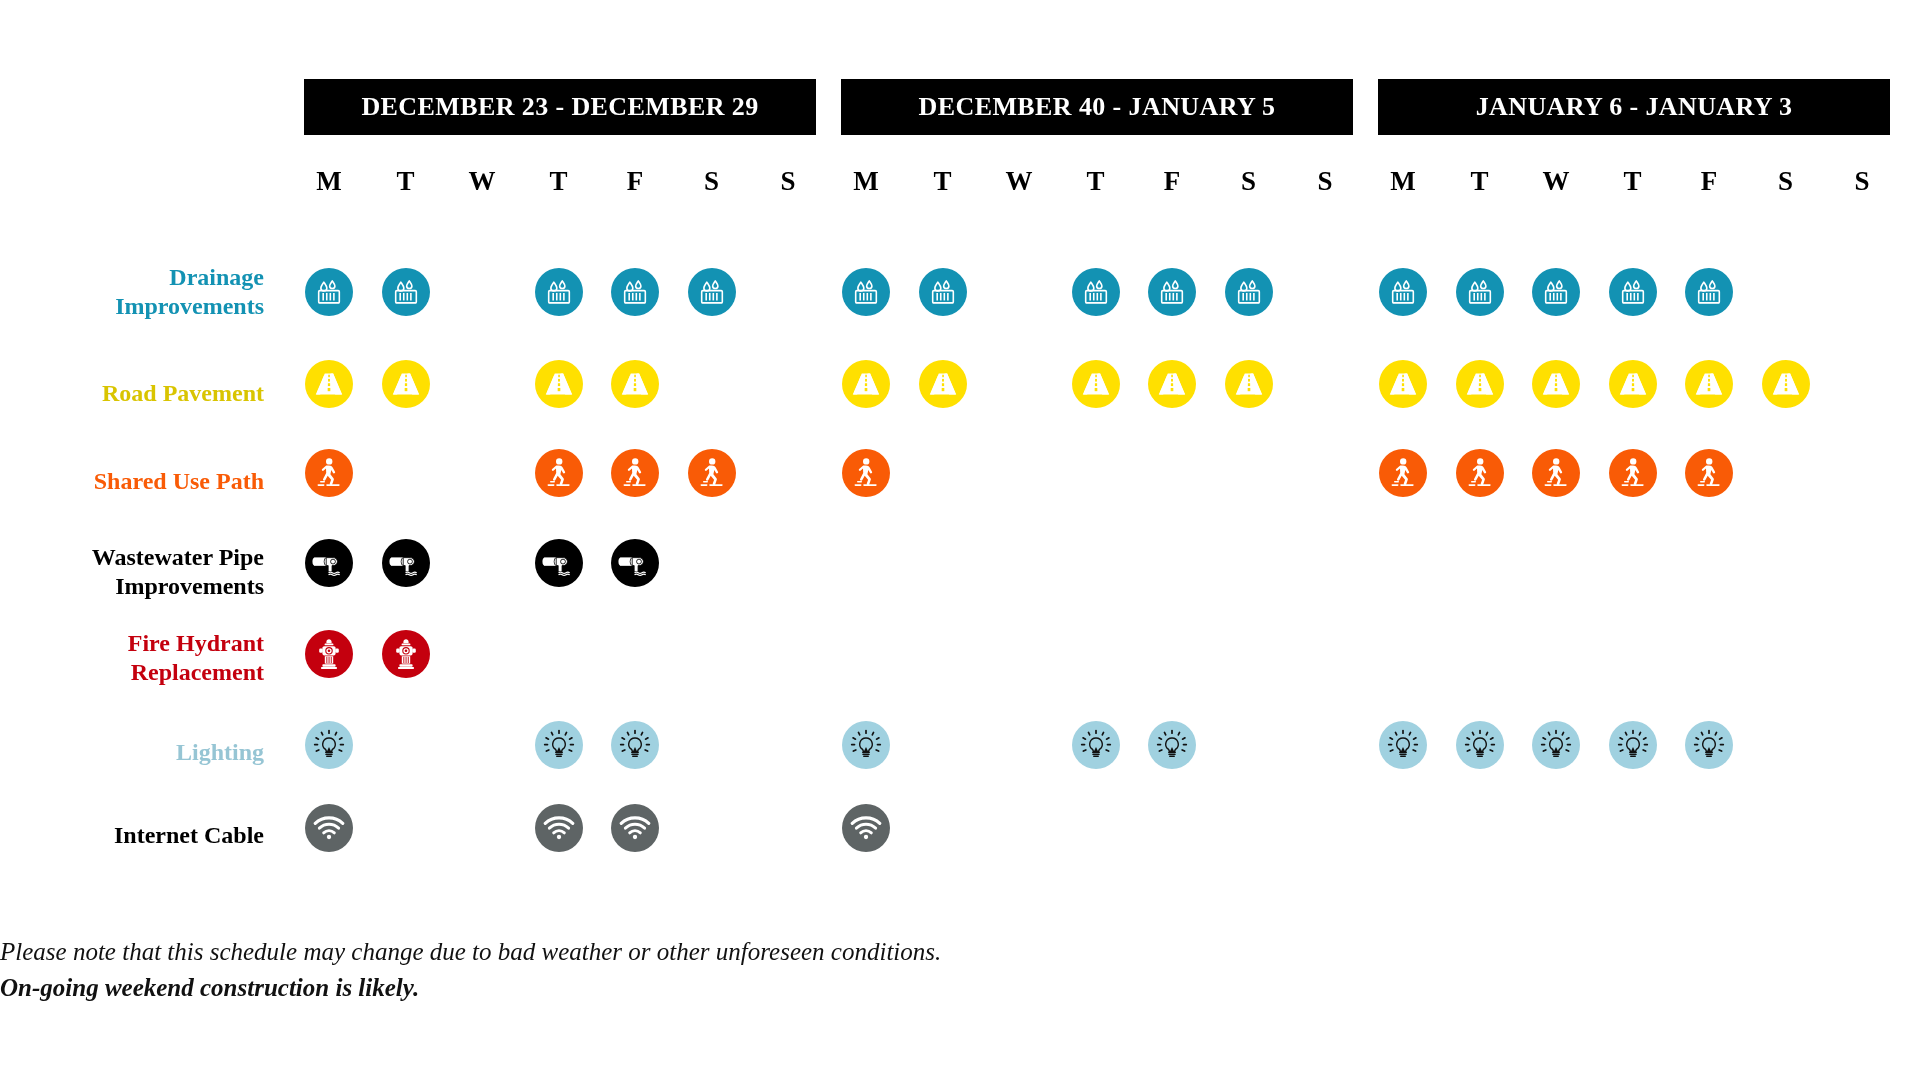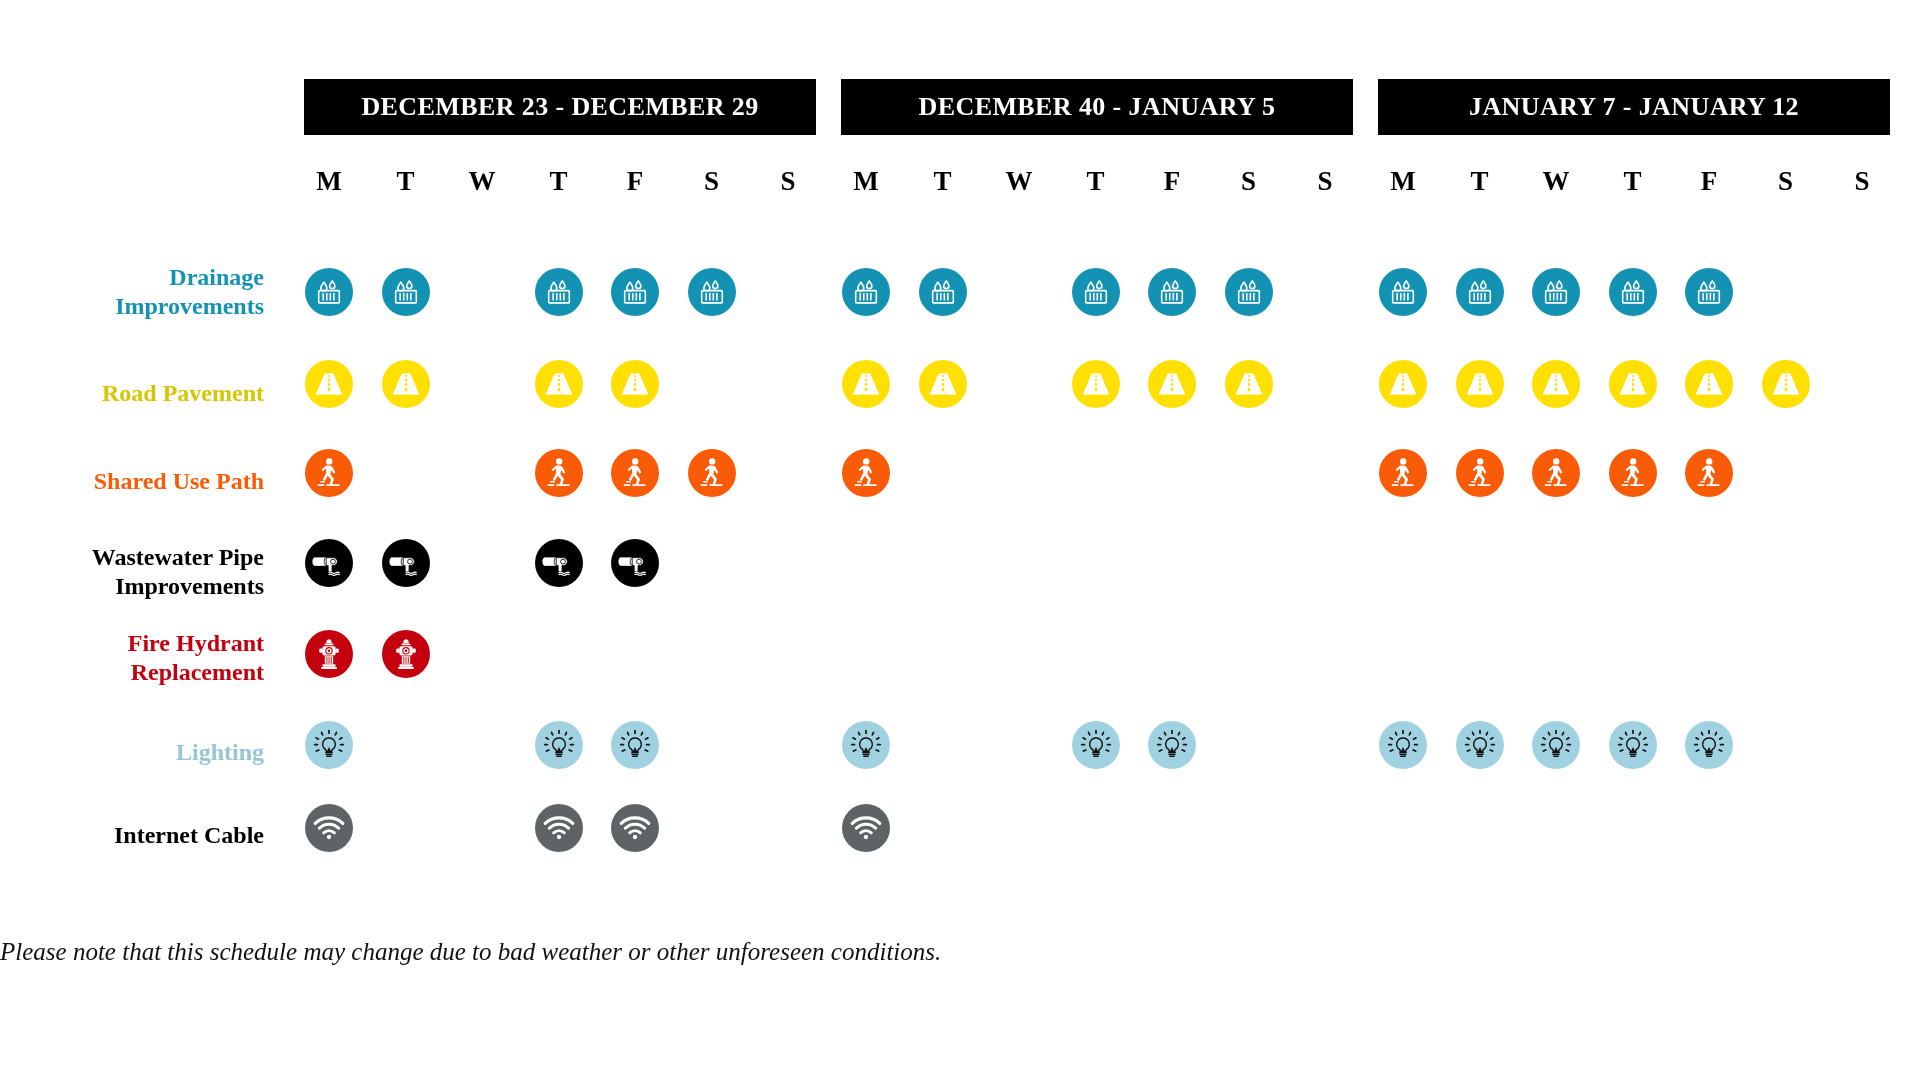--- a/index.html
+++ b/index.html
@@ -79,21 +79,21 @@
   .note-2 { top: 974px; font-size: 25px; font-weight: 700; }
 </style>
 </head>
 <body>
 
 <div id="stage">
 
   <div id="week-headers">
       <div class="week-header" style="left: 304px; top: 79px; width: 512px;">DECEMBER 23 - DECEMBER 29</div>
       <div class="week-header" style="left: 841px; top: 79px; width: 512px;">DECEMBER 40 - JANUARY 5</div>
-      <div class="week-header" style="left: 1378px; top: 79px; width: 512px;">JANUARY 7 - JANUARY 12</div>
+      <div class="week-header" style="left: 1378px; top: 79px; width: 512px;">JANUARY 6 - JANUARY 3</div>
     </div>
   <div id="day-letters">
       <div class="day-letter" style="left: 309px; top: 168px;">M</div>
       <div class="day-letter" style="left: 385.5px; top: 168px;">T</div>
       <div class="day-letter" style="left: 462px; top: 168px;">W</div>
       <div class="day-letter" style="left: 538.5px; top: 168px;">T</div>
       <div class="day-letter" style="left: 615px; top: 168px;">F</div>
       <div class="day-letter" style="left: 691.5px; top: 168px;">S</div>
       <div class="day-letter" style="left: 768px; top: 168px;">S</div>
       <div class="day-letter" style="left: 846px; top: 168px;">M</div>
@@ -1049,13 +1049,14 @@
         <path d="M2.4 8.0C6.3 4.3 11.4 2.2 17 2.2s10.7 2.1 14.6 5.8" stroke-width="3.4"></path>
         <path d="M6.8 13.2C9.6 10.6 13.1 9.1 17 9.1s7.4 1.5 10.2 4.1" stroke-width="3.2"></path>
         <path d="M11.3 18.2c1.6-1.5 3.6-2.4 5.7-2.4s4.1.9 5.7 2.4" stroke-width="3.0"></path>
         <circle cx="17" cy="22.6" r="2.3" fill="#ffffff" stroke="none"></circle>
       </svg>
         </span>
       </div>
     </div>
 
   <div class="note note-1">Please note that this schedule may change due to bad weather or other unforeseen conditions.</div>
+  <div class="note note-2">On-going weekend construction is likely.</div>
 </div>
 
 </body></html>

